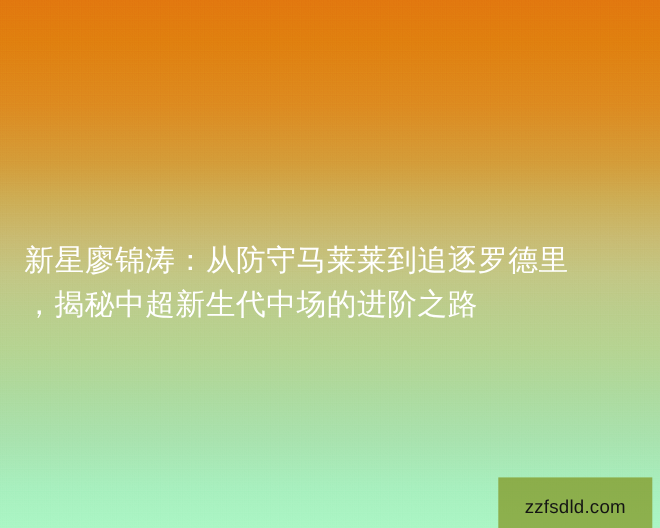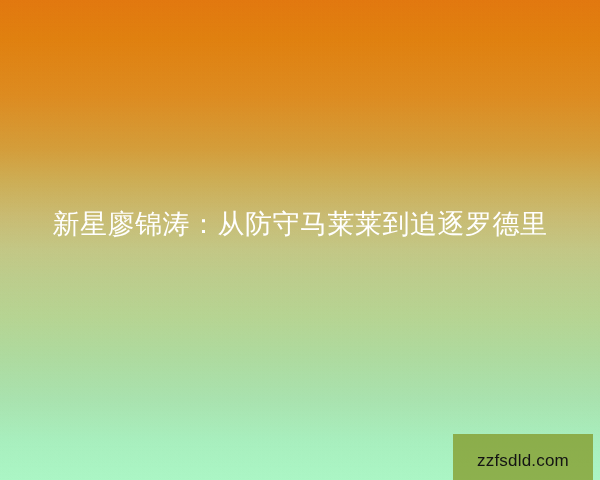--- a/index.html
+++ b/index.html
@@ -48,23 +48,23 @@
       repeating-linear-gradient(90deg,  rgba(0,0,0,.10) 0px, rgba(255,255,255,.10) 1px, rgba(0,0,0,.06) 2px, rgba(255,255,255,.05) 3px),
       repeating-linear-gradient(45deg,  rgba(255,255,255,.06) 0px, rgba(0,0,0,.06) 1px, rgba(255,255,255,.03) 2px);
     background-size: 3px 4px, 4px 3px, 5px 5px;
   }
 
   
   #title-block {
     position: absolute;
     left: 0;
     right: 0;
-    top: 204px;
+    top: 216px;
     padding: 0 22px;
-    text-align: center;
+    text-align: left;
     color: #ffffff;
     font-size: 27px;
     line-height: 40px;
     letter-spacing: 0.5px;
     font-weight: 400;
     text-rendering: geometricPrecision;
   }
   #title-block .tline {
     display: block;
     white-space: nowrap;
@@ -93,19 +93,20 @@
 </style>
 </head>
 <body>
 
 <div id="cover">
 
   <div id="grain"></div>
 
   <div id="title-block">
     <span class="tline">新星廖锦涛：从防守马莱莱到追逐罗德里</span>
+    <span class="tline">，揭秘中超新生代中场的进阶之路</span>
   </div>
 
   <div id="watermark">
     <span class="wm-text">zzfsdld.com</span>
   </div>
 
 </div>
 
 </body></html>

